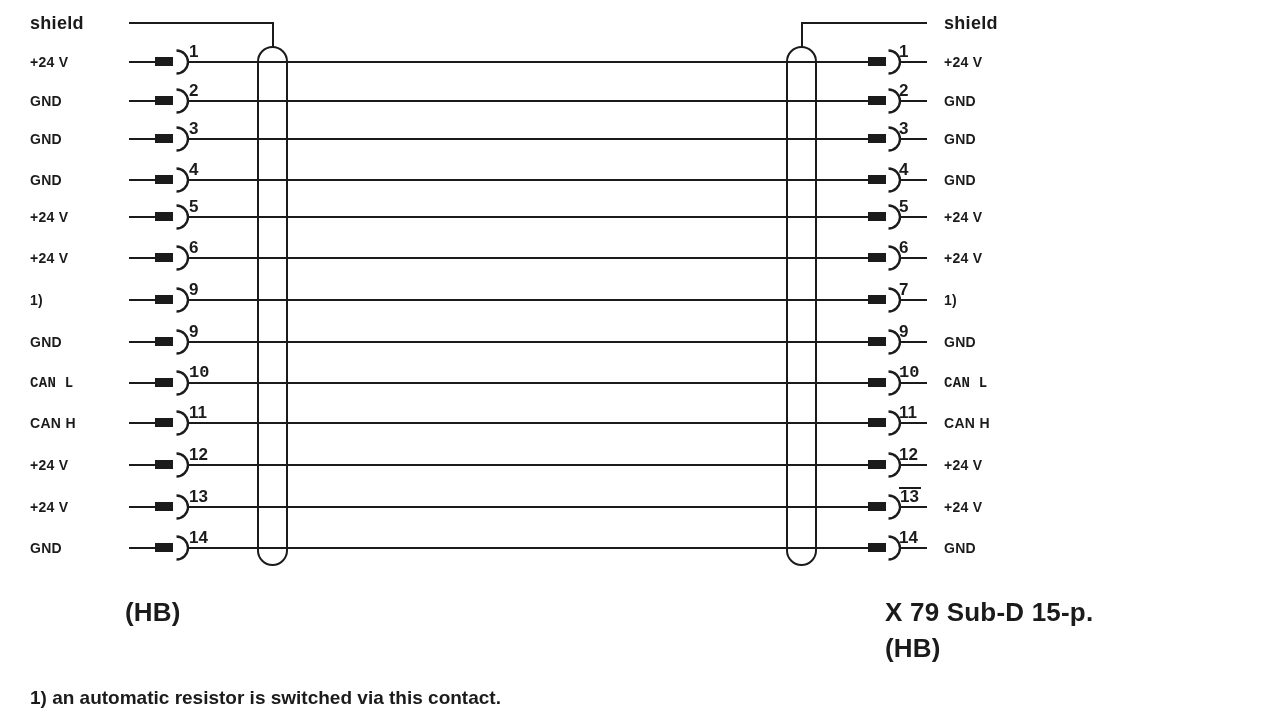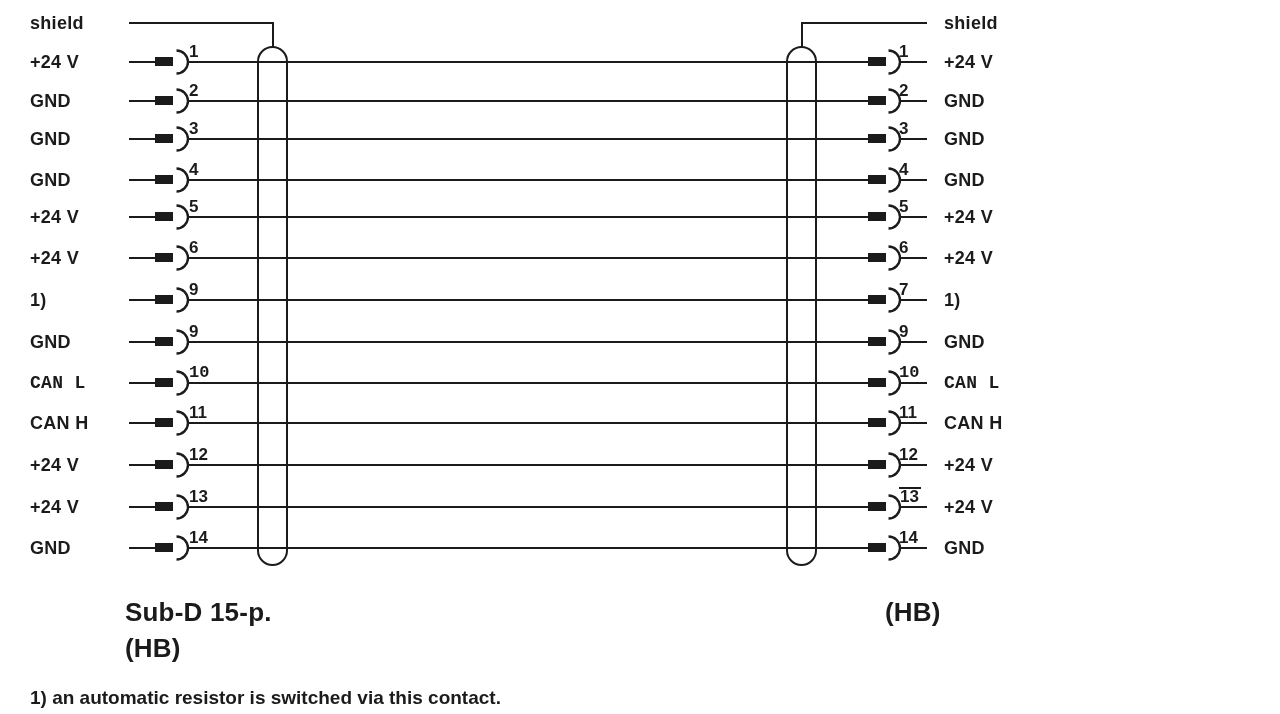--- a/index.html
+++ b/index.html
@@ -12,21 +12,21 @@
   }
   .wire { position: absolute; background: var(--ink); height: 2px; }
   .vwire { position: absolute; background: var(--ink); width: 2px; }
   .sig-label {
     position: absolute; font-size: 18px; letter-spacing: 0.3px;
     white-space: nowrap; line-height: 28px; height: 28px;
   }
   .pin-row { position: absolute; left: 0; top: 0; width: 1280px; height: 41px; }
   .pin-row .lbl {
     position: absolute; top: 6px; height: 28px; line-height: 28px;
-    font-size: 18px; letter-spacing: 0.3px; white-space: nowrap;
+    font-size: 14px; letter-spacing: 0.3px; white-space: nowrap;
   }
   .pin-row .left-lbl  { left: 30px;  width: 98px; }
   .pin-row .right-lbl { left: 944px; width: 160px; }
   .pin-row .wire { top: 19px; }
   .pin-row .left-lead  { left: 129px; width: 27px; }
   .pin-row .main-wire  { left: 188px; width: 681px; }
   .pin-row .right-exit { left: 900px; width: 27px; }
   .pin-rect { position: absolute; top: 15.5px; width: 18px; height: 9px; background: var(--ink); }
   .pin-rect.left-rect  { left: 155px; }
   .pin-rect.right-rect { left: 868px; }
@@ -292,21 +292,21 @@
     <div class="pin-num right-num">14</div>
     <div class="wire right-exit"></div>
     <div class="lbl right-lbl">GND</div>
   </div>
     </div>
 
   <div class="stadium left-shield"></div>
   <div class="stadium right-shield"></div>
 
   <div class="connector-name left-name">
-    <div>Sub-D 15-p.</div>
     <div>(HB)</div>
   </div>
   <div class="connector-name right-name">
+    <div>X 79 Sub-D 15-p.</div>
     <div>(HB)</div>
   </div>
 
   <div class="footnote">1) an automatic resistor is switched via this contact.</div>
 </div>
 
 </body></html>

